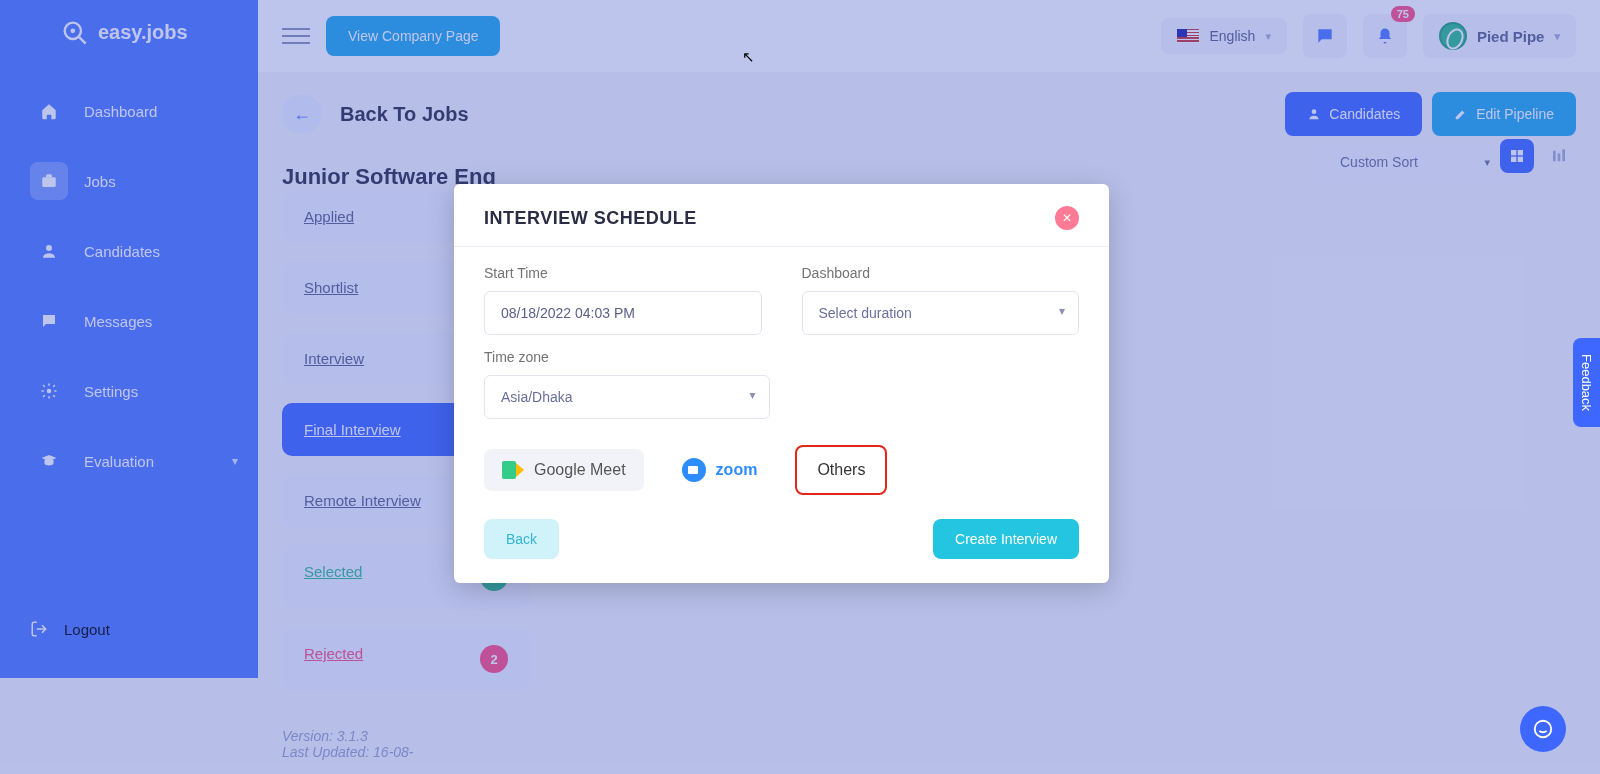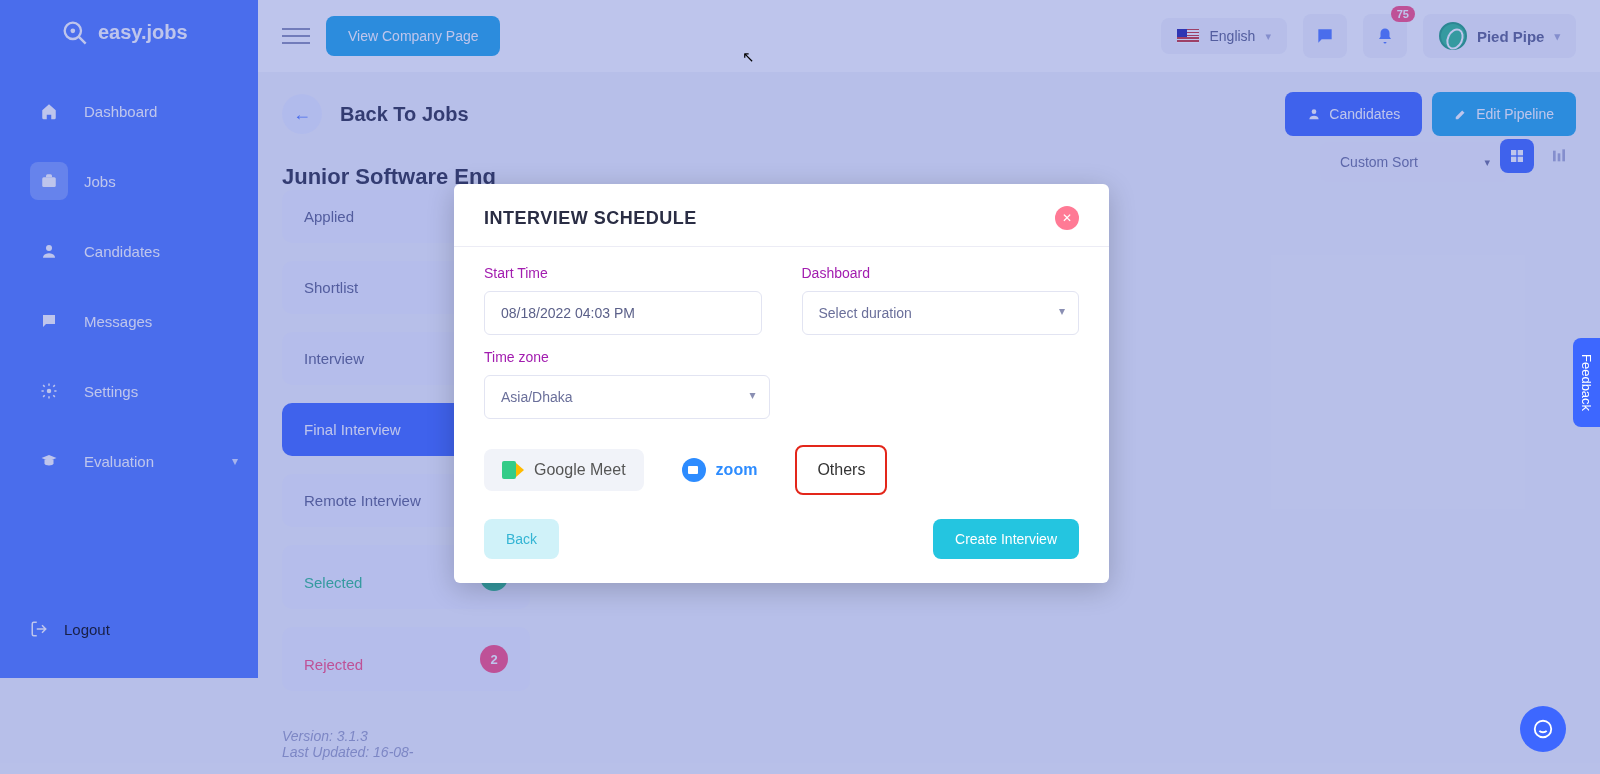--- a/index.html
+++ b/index.html
@@ -45,39 +45,39 @@
 .hbtn.cyan { background:#1fa8e8; }
 .jobtitle { font-size:22px; font-weight:700; color:#2a2d44; }
 .jobdate { font-size:13px; color:#9ba0c4; margin-top:4px; }
 .sortbox { position:absolute; right:90px; top:70px; background:#f4f5fb; border-radius:8px; padding:12px 20px; width:190px; color:#6a6f9a; font-size:14px; display:flex; align-items:center; justify-content:space-between; cursor:pointer; }
 .viewbtns { position:absolute; right:24px; top:67px; display:flex; gap:8px; }
 .vbtn { width:34px; height:34px; border-radius:8px; display:flex; align-items:center; justify-content:center; cursor:pointer; }
 .vbtn.active { background:#3d67ff; color:#fff; }
 .vbtn.ghost { color:#a7abcf; }
 
 .stages { position:absolute; left:24px; top:118px; width:248px; display:flex; flex-direction:column; gap:18px; }
-.stage { background:#f1f3fd; border-radius:10px; padding:18px 22px; font-size:15px; color:#5b6089; font-weight:500; display:flex; align-items:flex-end; justify-content:space-between; cursor:pointer; }
+.stage { background:#f1f3fd; border-radius:10px; padding:18px 22px; font-size:15px; color:#5b6089; font-weight:500; display:flex; align-items:flex-start; justify-content:space-between; cursor:pointer;text-decoration:underline; }
 .stage.active { background:#3d67ff; color:#fff; }
 .stage.selected-green { color:#2dbd8a; }
 .stage.rejected-red { color:#ff4d7d; }
 .stage .count { width:28px; height:28px; border-radius:50%; display:flex; align-items:center; justify-content:center; font-size:13px; font-weight:600; }
 .count.green { background:#2dbd8a; color:#fff; }
 .count.red { background:#ff4d7d; color:#fff; }
 
 .footerbar { position:absolute; bottom:0; left:0; right:0; padding:14px 24px; font-size:14px; color:#9ba0c4; font-style:italic; display:flex; justify-content:space-between;flex-direction:column; }
 
 
 .modal { position:absolute; left:454px; top:184px; width:655px; background:#fff; border-radius:6px; z-index:10; box-shadow:0 6px 28px rgba(0,0,0,.2); }
 .modal-head { padding:22px 30px 16px; border-bottom:1px solid #ececf5; display:flex; align-items:center; justify-content:space-between; }
 .modal-title { font-weight:700; font-size:18px; color:#2a2d44; letter-spacing:.5px; }
 .modal-close { width:24px; height:24px; border-radius:50%; background:#ff7a95; color:#fff; display:flex; align-items:center; justify-content:center; font-size:12px; cursor:pointer; }
 .modal-body { padding:18px 30px 24px; }
 .row2 { display:flex; gap:40px; }
 .field { flex:1; }
-.lbl { font-size:14px; color:#a21caf; margin-bottom:10px; display:block; }
+.lbl { font-size:14px; color:#737373; margin-bottom:10px; display:block; }
 .inp, .sel { width:100%; border:1px solid #e2e4f2; border-radius:6px; padding:13px 16px; font-size:14px; color:#5b6089; background:#fff; }
 .sel { appearance:none; background:#fff; color:#6a6f9a; }
 .sel-wrap { position:relative; }
 .sel-wrap::after { content:'▾'; position:absolute; right:14px; top:13px; color:#8a8fb3; pointer-events:none; font-size:12px; }
 .tz-field { margin-top:14px; width:48%; }
 
 .meet-row { display:flex; gap:20px; margin-top:26px; align-items:center; }
 .meet-opt { border-radius:8px; padding:12px 18px; font-size:16px; cursor:pointer; display:flex; align-items:center; gap:10px; }
 .meet-opt.gm { background:#f1f3f9; color:#555; font-weight:500;text-align:center; }
 .meet-opt.zm { color:#2d8cff; font-weight:500; }

